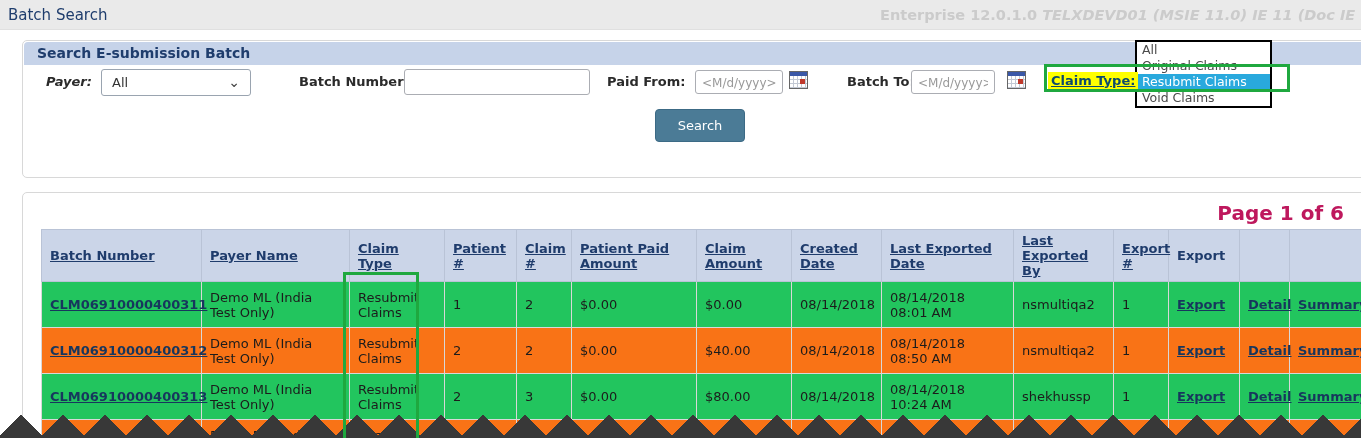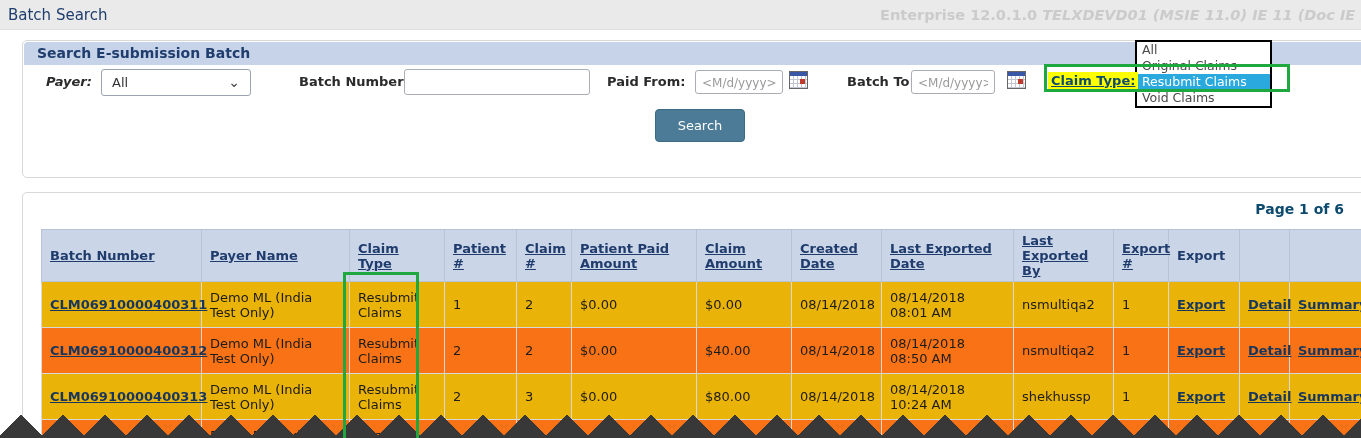--- a/index.html
+++ b/index.html
@@ -69,31 +69,31 @@
   .anno { position:absolute; border:3px solid #1fa83f; background:transparent;
     pointer-events:none; }
   .anno-claimtype { left:1044px; top:64px; width:246px; height:28px; z-index:45; }
   .anno-claimtype-col { left:343px; top:272px; width:76px; height:176px; z-index:70; }
 
   
   .results-panel { position:absolute; left:22px; top:192px; width:1345px; height:258px;
     background:#fff; border:1px solid #d8d8d8; border-radius:5px; }
   .results-title { position:absolute; left:23px; top:8px; font-size:14px;
     font-weight:bold; color:#1f3d6d; }
-  .page-info { position:absolute; right:22px; top:8px; font-size:14px;
-    font-weight:bold; color:#0c4a6e; }
+  .page-info { position:absolute; right:22px; top:8px; font-size:20px;
+    font-weight:bold; color:#be185d; }
 
   table.results { position:absolute; left:18px; top:36px; width:1321px;
     border-collapse:collapse; table-layout:fixed; }
   table.results th { height:52px; background:#cbd5e8; border:1px solid #b9c3d6;
     text-align:left; vertical-align:middle; padding:2px 8px; font-size:13px;
     color:#1f3c6c; font-weight:bold; }
   table.results th .hdr-link { text-decoration:underline; cursor:pointer; }
   table.results td { height:46px; border:1px solid #d8d8d8; vertical-align:middle;
-    padding:2px 8px; font-size:13px; color:#1c1c1c; background:#eab308; }
+    padding:2px 8px; font-size:13px; color:#1c1c1c; background:#22c55e; }
   table.results tr.alt td { background:#f97316; }
   .link { color:#17365d; font-weight:bold; text-decoration:underline; cursor:pointer; }
 
   
   .torn-edge { position:absolute; left:0; bottom:0; width:1361px; height:23px; z-index:60;
     background-image:conic-gradient(at 50% 0%, transparent 0 135deg, #383838 135deg 225deg, transparent 225deg 360deg);
     background-size:42px 23px; background-repeat:repeat-x; background-position:left bottom; }
 </style>
 </head>
 <body>

